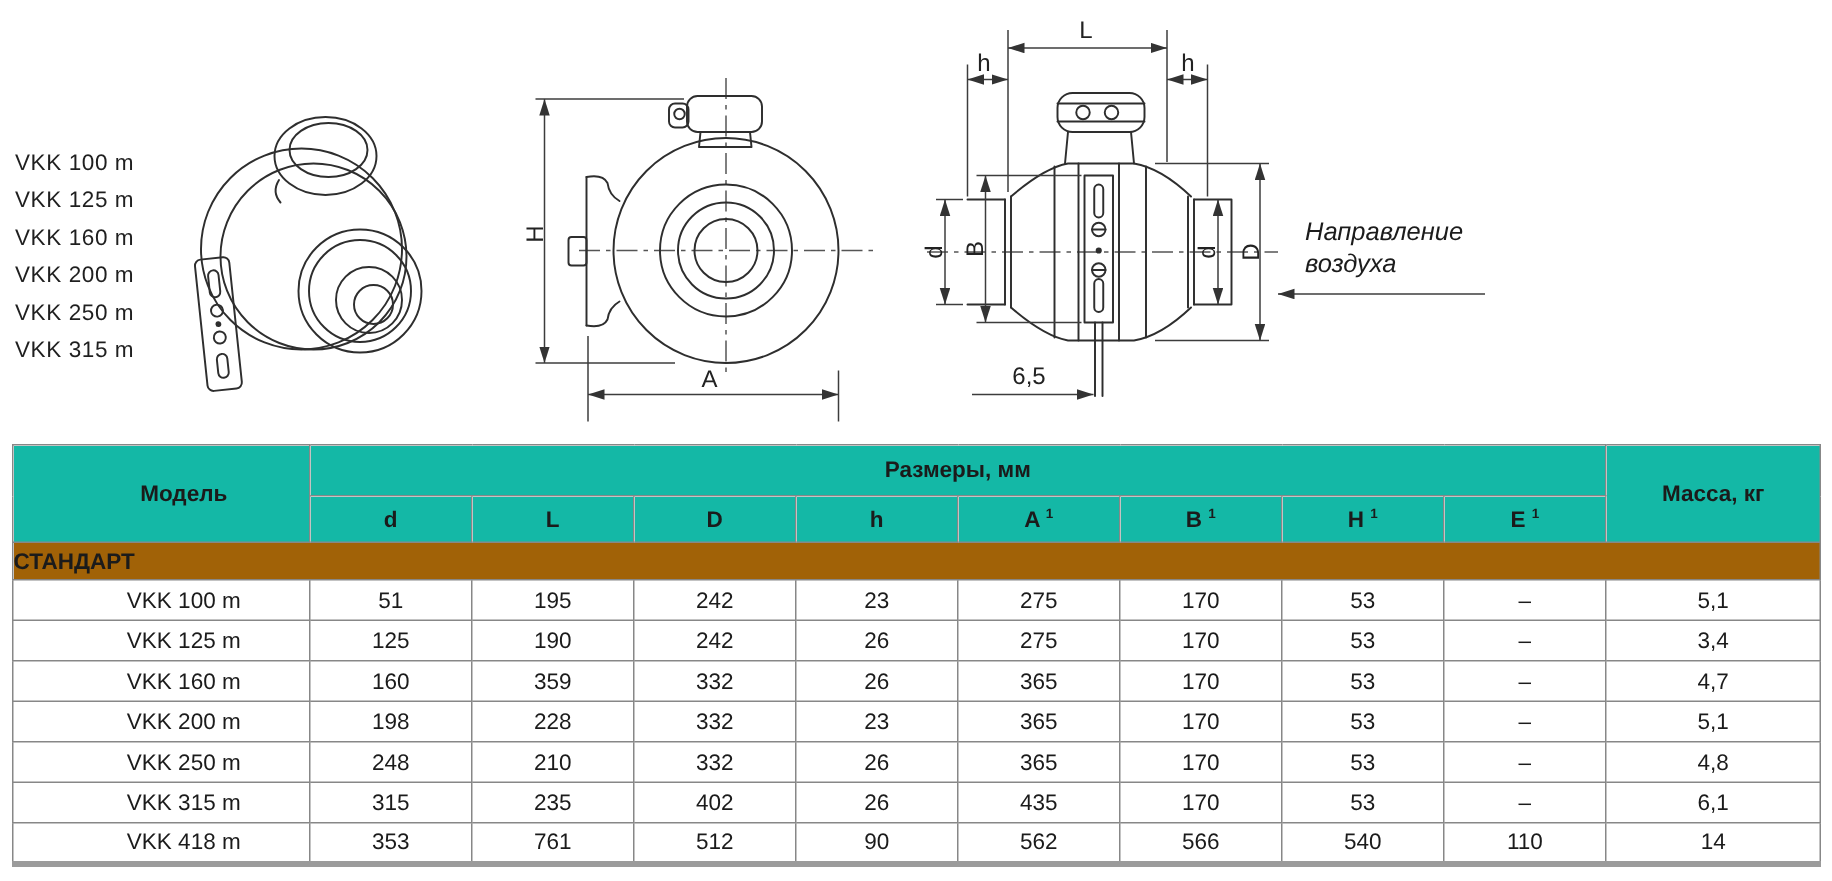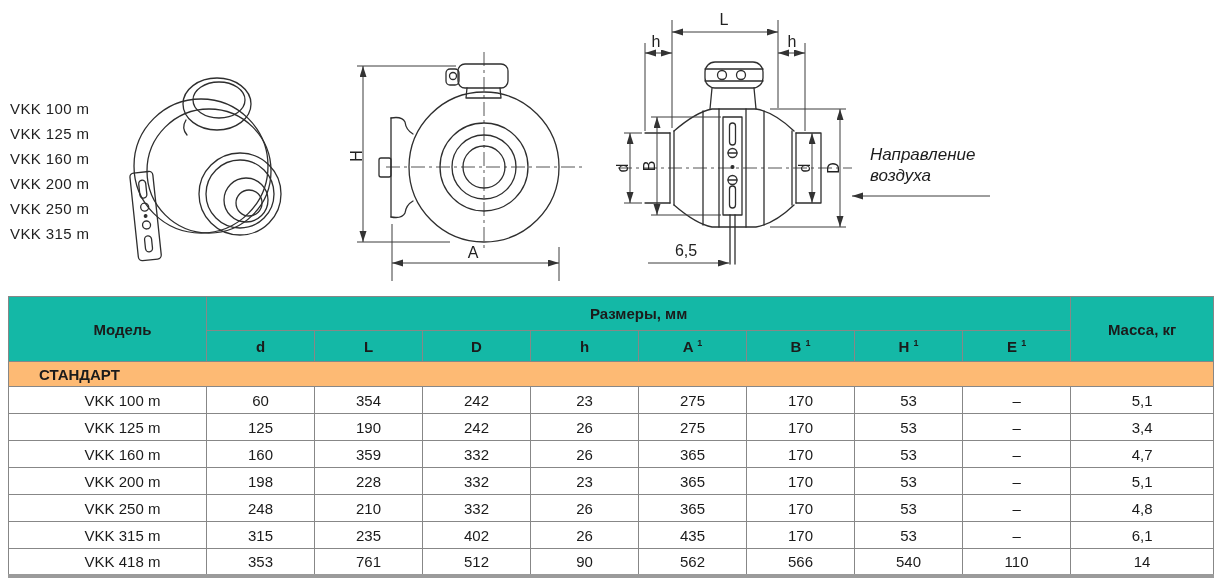--- a/index.html
+++ b/index.html
@@ -17,21 +17,21 @@
   .airtext{font-size:17px;font-style:italic;fill:#1c1c1c;font-family:"Liberation Sans",sans-serif;}
   
   table.dims{position:absolute;left:8px;top:296px;width:1205px;border-collapse:collapse;
              table-layout:fixed;font-size:15px;color:#1b1b1b;
              border:1px solid #878787;border-bottom:4px solid #9b9b9b;}
   table.dims th,table.dims td{border:1px solid #878787;text-align:center;padding:0;
              font-weight:normal;overflow:hidden;white-space:nowrap;}
   table.dims thead th{background:#14b8a6;font-weight:bold;}
   tr.hrow1{height:34px;} tr.hrow2{height:31px;} tr.secrow{height:25px;} tr.drow{height:27px;}
   .model-col{text-align:center;padding-left:30px !important;margin-top:33px;}
-  tr.secrow td{background:#fdba74;font-weight:bold;text-align:left;padding-left:30px;}
+  tr.secrow td{background:#a16207;font-weight:bold;text-align:left;}
   sup{font-size:9px;}
 </style>
 </head>
 <body>
 
 <div class="page">
 
   <svg class="draw" width="1221" height="296" viewBox="0 0 1221 296">
     <defs>
       <marker id="ar" orient="auto-start-reverse" markerUnits="userSpaceOnUse" markerWidth="13" markerHeight="9" refX="11" refY="3.5">
@@ -200,22 +200,22 @@
         <th><span>H</span> <sup>1</sup></th>
         <th><span>E</span> <sup>1</sup></th>
       </tr>
     </thead>
     <tbody>
       <tr class="secrow">
         <td colspan="10">СТАНДАРТ</td>
       </tr>
       <tr class="drow">
         <td class="model-col">VKK 100 m</td>
-        <td>60</td>
-        <td>354</td>
+        <td>51</td>
+        <td>195</td>
         <td>242</td>
         <td>23</td>
         <td>275</td>
         <td>170</td>
         <td>53</td>
         <td>–</td>
         <td>5,1</td>
       </tr>
       <tr class="drow">
         <td class="model-col">VKK 125 m</td>

